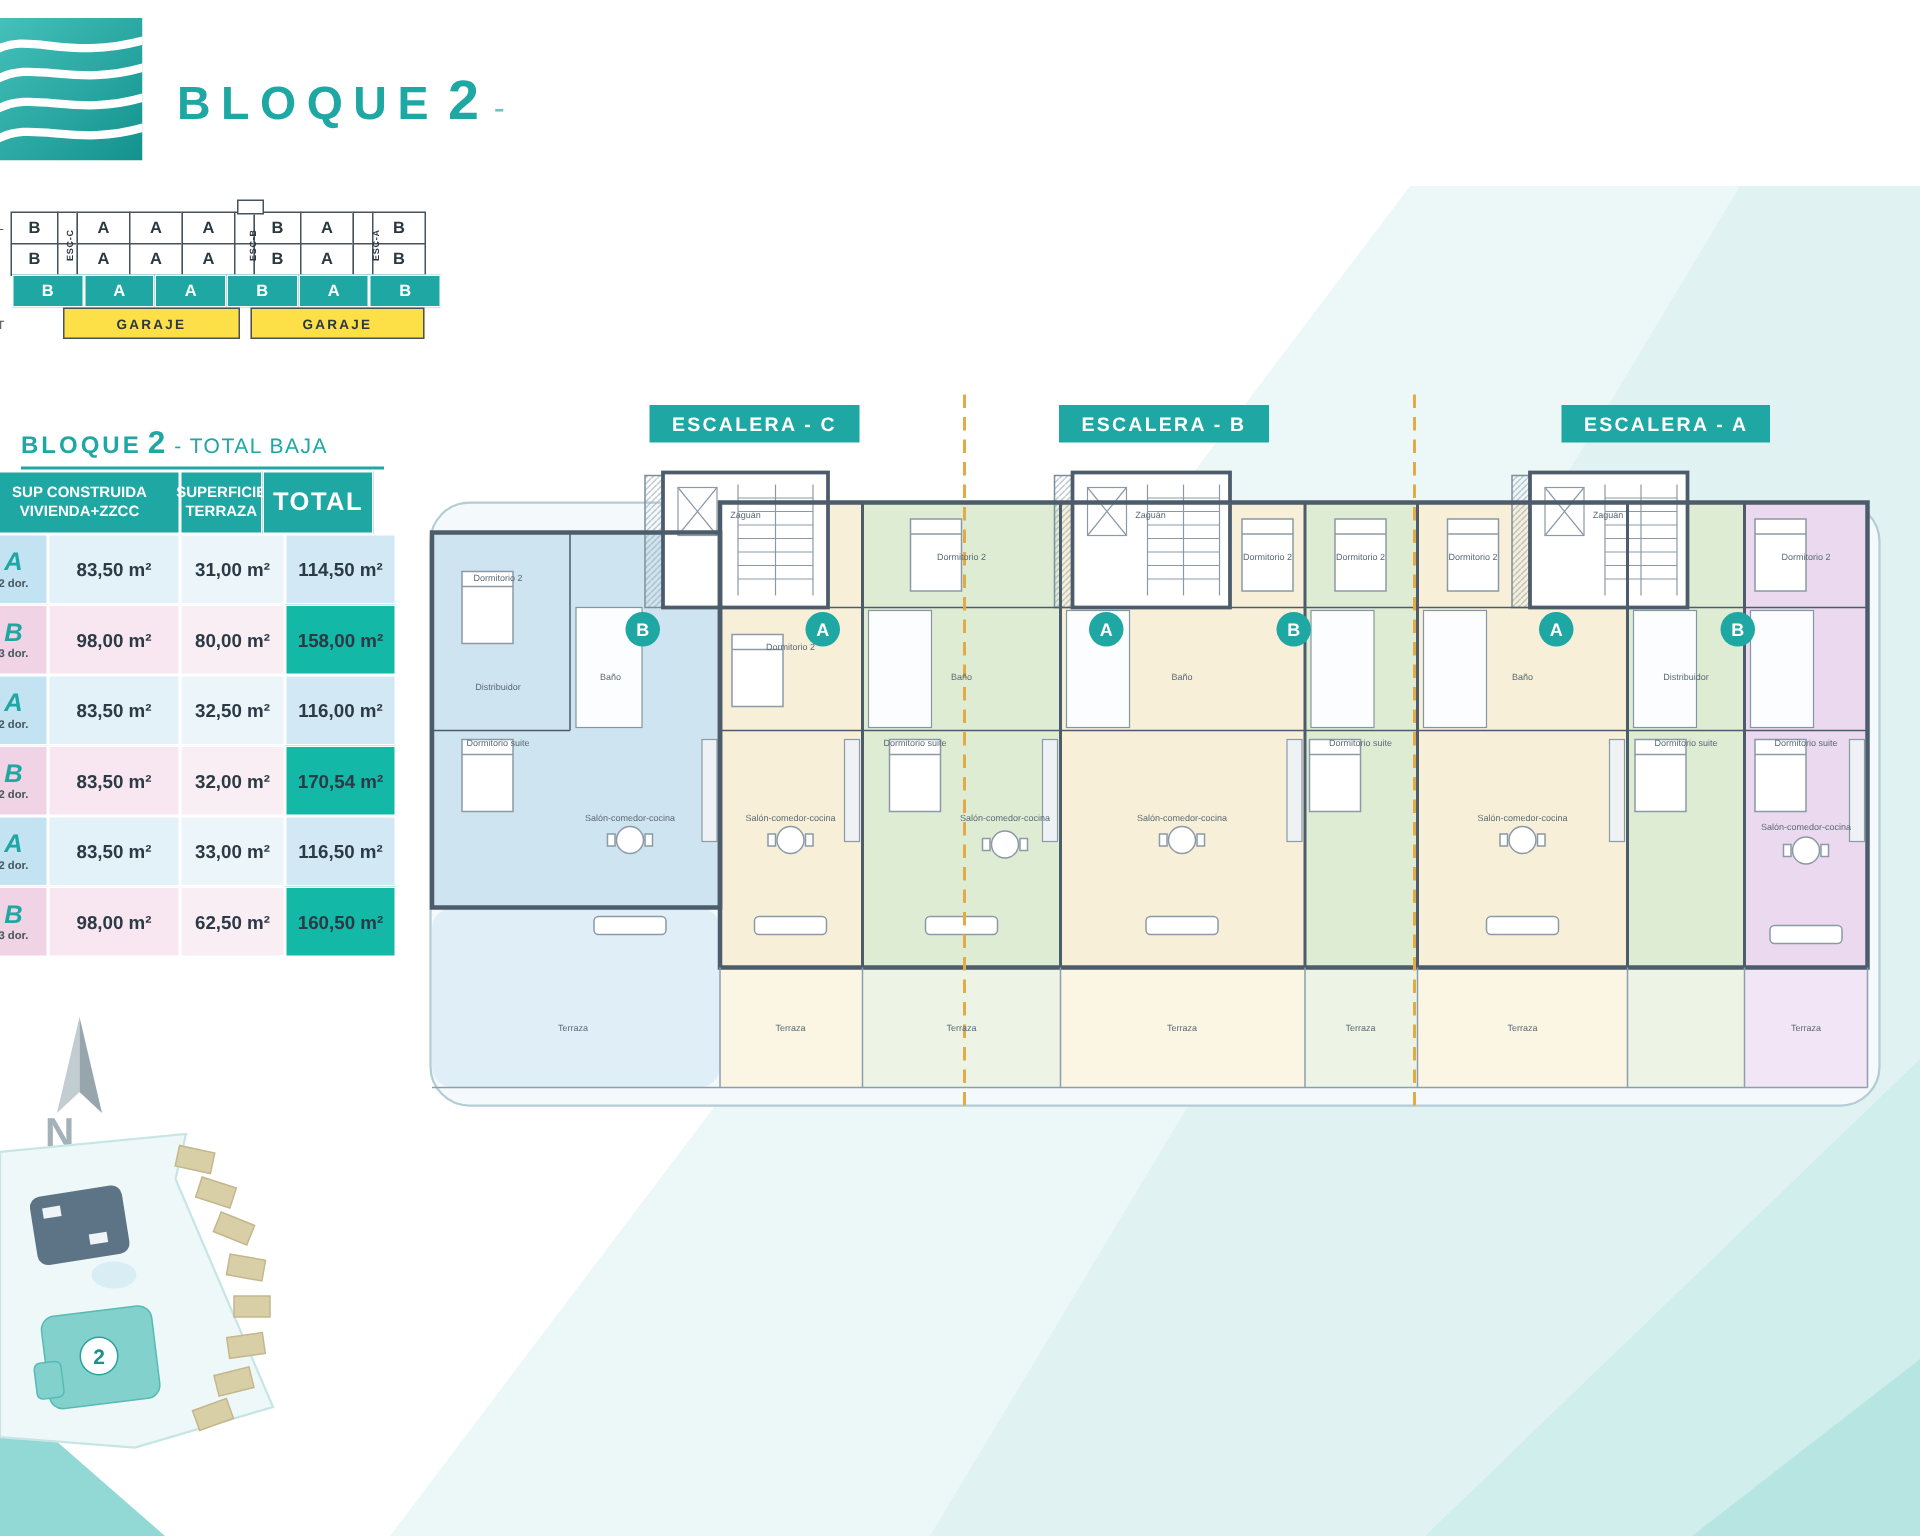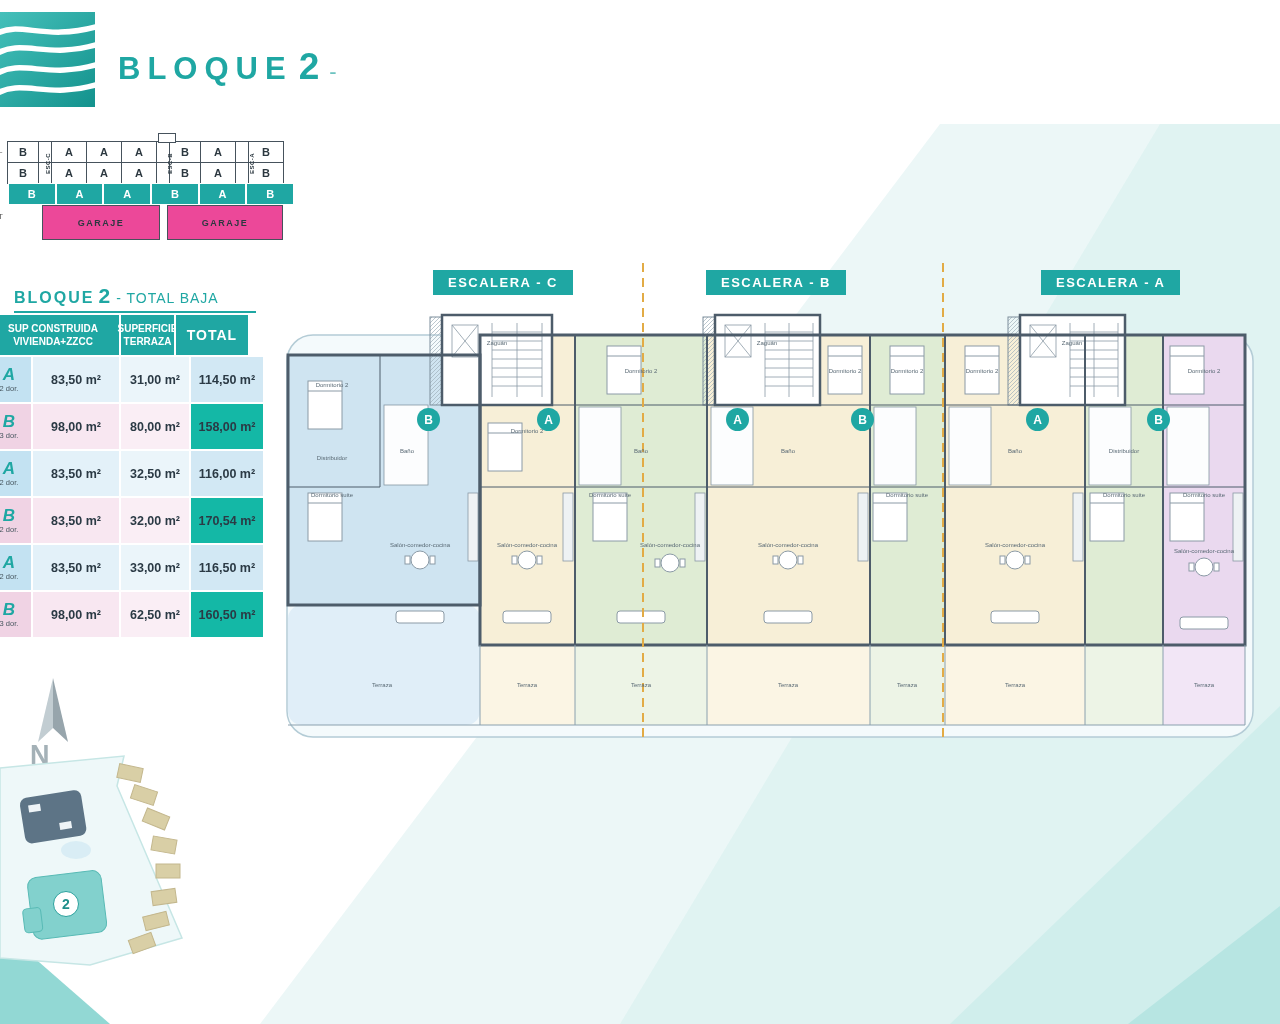--- a/index.html
+++ b/index.html
@@ -18,39 +18,39 @@
 
 
 #sec-diagram{left:8px;top:142px;width:286px;height:96px}
 .sd-row{display:flex}
 .sd-cell{height:22px;border:1px solid #46525c;margin:-1px 0 0 -1px;background:#fff;display:flex;align-items:center;justify-content:center;font-size:11px;font-weight:700;color:#2c3840}
 .sd-esccell{background:#fff}
 .sd-esc{position:absolute;width:15px;height:43px;top:0;display:flex;align-items:center;justify-content:center;font-size:6px;font-weight:700;color:#2c3840;writing-mode:vertical-rl;transform:rotate(180deg);letter-spacing:.5px}
 #sd-teal{display:flex;margin-top:-1px}
 .sd-tcell{flex:1;height:22px;background:var(--teal);border:1px solid #fff;display:flex;align-items:center;justify-content:center;color:#fff;font-size:11px;font-weight:700}
 #sd-garage{display:flex;padding-left:34px;gap:7px}
-.sd-gcell{height:35px;border:1.5px solid #46525c;background:#ec4899;display:flex;align-items:center;justify-content:center;font-size:9px;font-weight:700;letter-spacing:1.5px;color:#2c3840}
+.sd-gcell{height:21px;border:1.5px solid #46525c;background:#fde047;display:flex;align-items:center;justify-content:center;font-size:9px;font-weight:700;letter-spacing:1.5px;color:#2c3840}
 .sd-g1{width:118px}.sd-g2{width:116px}
 #sd-notch{position:absolute;left:150px;top:-9px;width:18px;height:10px;border:1px solid #46525c;background:#fff}
 .sd-frag{position:absolute;font-size:8px;color:#555;left:-10px}
 
 
 #table-title{left:14px;top:284px;color:var(--teal);width:242px;border-bottom:2px solid var(--teal);padding-bottom:3px;display:flex;align-items:baseline}
 #table-title .w{font-size:16px;font-weight:700;letter-spacing:2px}
 #table-title .n{font-size:21px;font-weight:700;margin-left:4px}
 #table-title .r{font-size:14px;font-weight:500;letter-spacing:1px;margin-left:6px}
 #summary-table{left:-14px;top:314px;width:280px}
 .t-hrow{display:flex}
 .t-hcell{background:var(--teal);color:#fff;border:1px solid #fff;height:42px;display:flex;flex-direction:column;align-items:center;justify-content:center;font-weight:700;font-size:10px;line-height:1.3;text-align:center}
-.t-hc1{width:134px}.t-hc2{width:55px}.t-hc3{width:74px;font-size:14px;letter-spacing:1px}
+.t-hc1{width:134px}.t-hc2{width:55px}.t-hc3{width:74px;font-size:17px;letter-spacing:1px}
 .t-row{display:flex}
 .t-cell{border:1px solid #fff;height:47px;display:flex;align-items:center;justify-content:center;font-size:12.5px;font-weight:700;color:#2b3a45}
 .t-letter{width:46px;flex-direction:column;line-height:1}
 .t-letter .big{font-size:17px;font-weight:800;font-style:italic;color:var(--teal)}
-.t-letter .dorms{font-size:7.5px;font-weight:400;color:#47565f;margin-top:2px}
+.t-letter .dorms{font-size:7.5px;font-weight:700;color:#47565f;margin-top:2px}
 .t-c1{width:88px}.t-c2{width:70px}.t-c3{width:74px}
 .t-A .t-letter{background:#c3e2f2}
 .t-A .t-c1{background:#e3f1f9}.t-A .t-c2{background:#ebf5fa}.t-A .t-c3{background:#d2e8f4}
 .t-B .t-letter{background:#f0d3e4}
 .t-B .t-c1{background:#f8e7f1}.t-B .t-c2{background:#faeef5}.t-B .t-c3{background:#14b8a6}
 
 
 .esc-header{position:absolute;top:270px;background:var(--teal);color:#fff;font-size:13px;font-weight:700;letter-spacing:1.5px;padding:5px 15px;z-index:2}
 .unit-badge{position:absolute;width:23px;height:23px;border-radius:50%;background:var(--teal);color:#fff;font-size:12px;font-weight:700;display:flex;align-items:center;justify-content:center;z-index:2}
 .room-label{font-family:"Liberation Sans",sans-serif;font-size:6px;fill:#5a6a75;text-anchor:middle}

